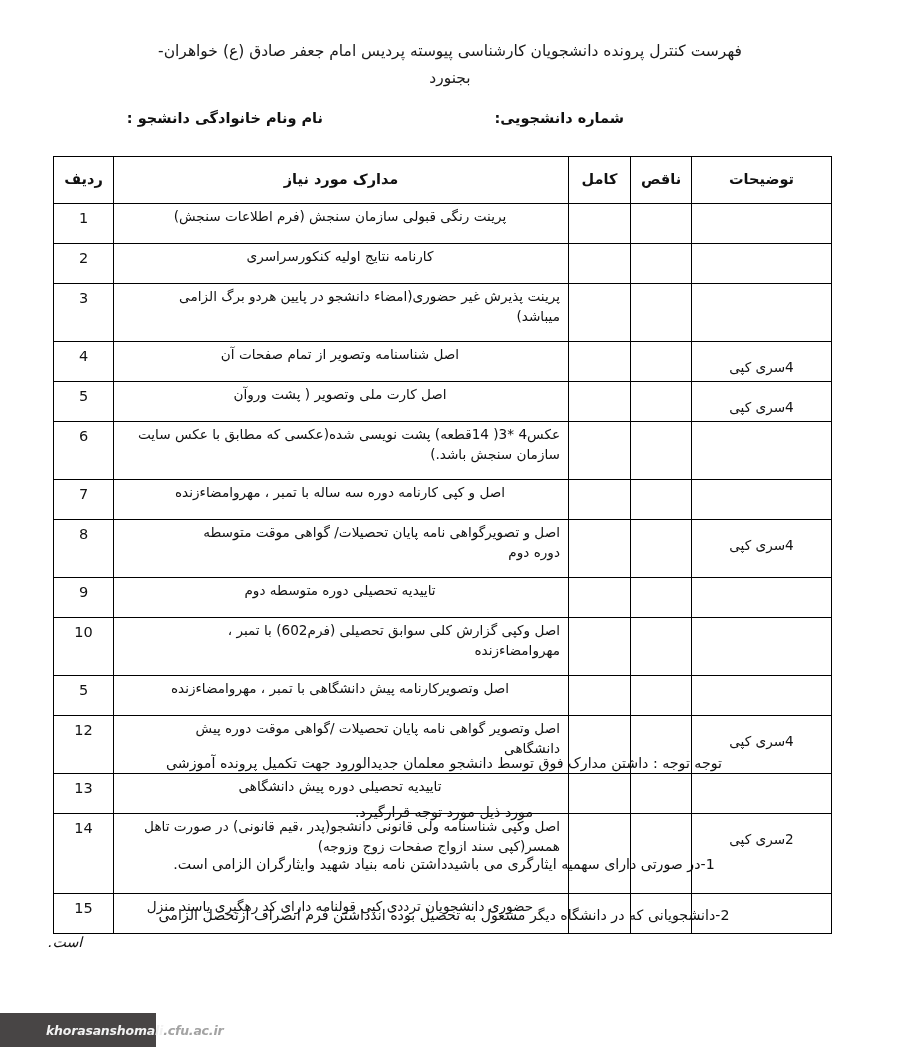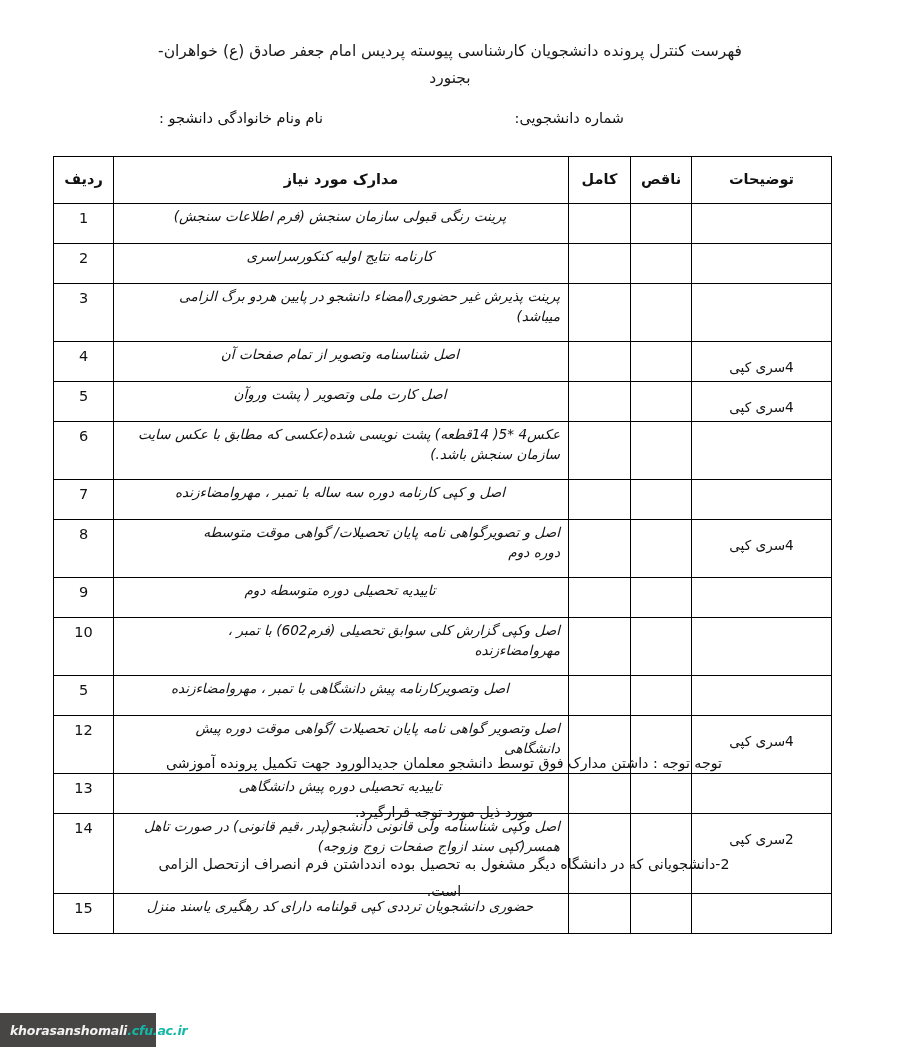--- a/index.html
+++ b/index.html
@@ -39,20 +39,21 @@
   }
 
   
   .id-line {
     position: absolute;
     top: 110px;
     right: 60px;
     left: 50px;
     height: 26px;
     font-size: 14.5px;
+    font-weight: bold;
   }
   .id-line .field-name {
     position: absolute;
     right: 517px;
     top: 0;
     white-space: nowrap;
   }
   .id-line .field-number {
     position: absolute;
     right: 216px;
@@ -109,21 +110,21 @@
   .doc-table tbody td.cell-tozihat {
     text-align: center;
     vertical-align: top;
     padding-top: 16px;
     white-space: nowrap;
   }
   .doc-table tbody tr.r-tall td { height: 38px; }
   .doc-table tbody tr.r-short td { height: 20px; }
   .doc-table tbody tr.r-xtall td { height: 60px; }
 
-  .docs-line { display: block; font-style: italic; }
+  .docs-line { display: block; }
   .docs-line.l2 { text-align: right; }
 
   
   .notes {
     position: absolute;
     top: 752px;
     right: 60px;
     left: 48px;
     font-size: 14.2px;
     line-height: 1.6;
@@ -143,23 +144,24 @@
   }
   .note-1 {
     text-align: center;
     margin-bottom: 28px;
   }
   .note-2 {
     text-align: center;
     margin-bottom: 4px;
   }
   .note-2-tail {
-    text-align: center;
+    text-align: left;
     margin-bottom: 28px;
     padding-right: 0;
+    font-style: italic;
   }
   .note-3 {
     text-align: center;
     margin-bottom: 28px;
   }
 
   
   .watermark {
     position: absolute;
     left: 0;
@@ -176,22 +178,22 @@
   }
   .watermark .wm-text {
     font-family: "DejaVu Sans", "Liberation Sans", sans-serif;
     font-size: 12.5px;
     font-weight: bold;
     font-style: italic;
     letter-spacing: -0.2px;
     white-space: nowrap;
     padding-left: 4px;
   }
-  .watermark .wm-main { color: #f2f2f2; }
-  .watermark .wm-domain { color: #14b8a6; }
+  .watermark .wm-main { color: #f2f2f2; margin-left: 36px; }
+  .watermark .wm-domain { color: #a3a3a3; }
 </style>
 </head>
 <body>
 
 <div class="page">
 
   <div class="doc-title">فهرست کنترل پرونده دانشجویان کارشناسی پیوسته پردیس امام جعفر صادق (ع) خواهران- بجنورد</div>
 
   <div class="id-line">
     <span class="field-name">نام ونام خانوادگی دانشجو  :</span>
@@ -260,21 +262,21 @@
           <td class="cell-docs one-line">
             <span class="docs-line">اصل کارت ملی وتصویر ( پشت وروآن</span>
           </td>
           <td class="cell-radif">5</td>
         </tr>
         <tr class="r-tall">
           <td class="cell-tozihat"></td>
           <td class="cell-blank"></td>
           <td class="cell-blank"></td>
           <td class="cell-docs">
-            <span class="docs-line">عکس4 *5( 14قطعه) پشت نویسی شده(عکسی که مطابق با عکس سایت</span>
+            <span class="docs-line">عکس4 *3( 14قطعه) پشت نویسی شده(عکسی که مطابق با عکس سایت</span>
             <span class="docs-line l2">سازمان سنجش باشد.)</span>
           </td>
           <td class="cell-radif">6</td>
         </tr>
         <tr class="r-short">
           <td class="cell-tozihat"></td>
           <td class="cell-blank"></td>
           <td class="cell-blank"></td>
           <td class="cell-docs one-line">
             <span class="docs-line">اصل و کپی کارنامه دوره سه ساله با تمبر ، مهروامضاءزنده</span>
@@ -358,20 +360,21 @@
           <td class="cell-radif">15</td>
         </tr>
       </tbody>
   </table>
 
   <div class="notes">
     <div class="note note-attention">
       <span class="ln1">توجه توجه : داشتن مدارک فوق توسط دانشجو معلمان جدیدالورود جهت تکمیل پرونده آموزشی</span>
     </div>
     <div class="note note-center">مورد ذیل مورد توجه قرارگیرد.</div>
+    <div class="note note-1">1-در صورتی دارای سهمیه ایثارگری می باشیدداشتن نامه بنیاد شهید وایثارگران الزامی است.</div>
     <div class="note note-2">2-دانشجویانی که در دانشگاه دیگر مشغول به تحصیل بوده اندداشتن فرم انصراف ازتحصل الزامی</div>
     <div class="note note-2-tail">است.</div>
 
   </div>
 
   <div class="watermark">
     <span class="wm-text"><span class="wm-main">khorasanshomali</span><span class="wm-domain">.cfu.ac.ir</span></span>
   </div>
 
 </div>

